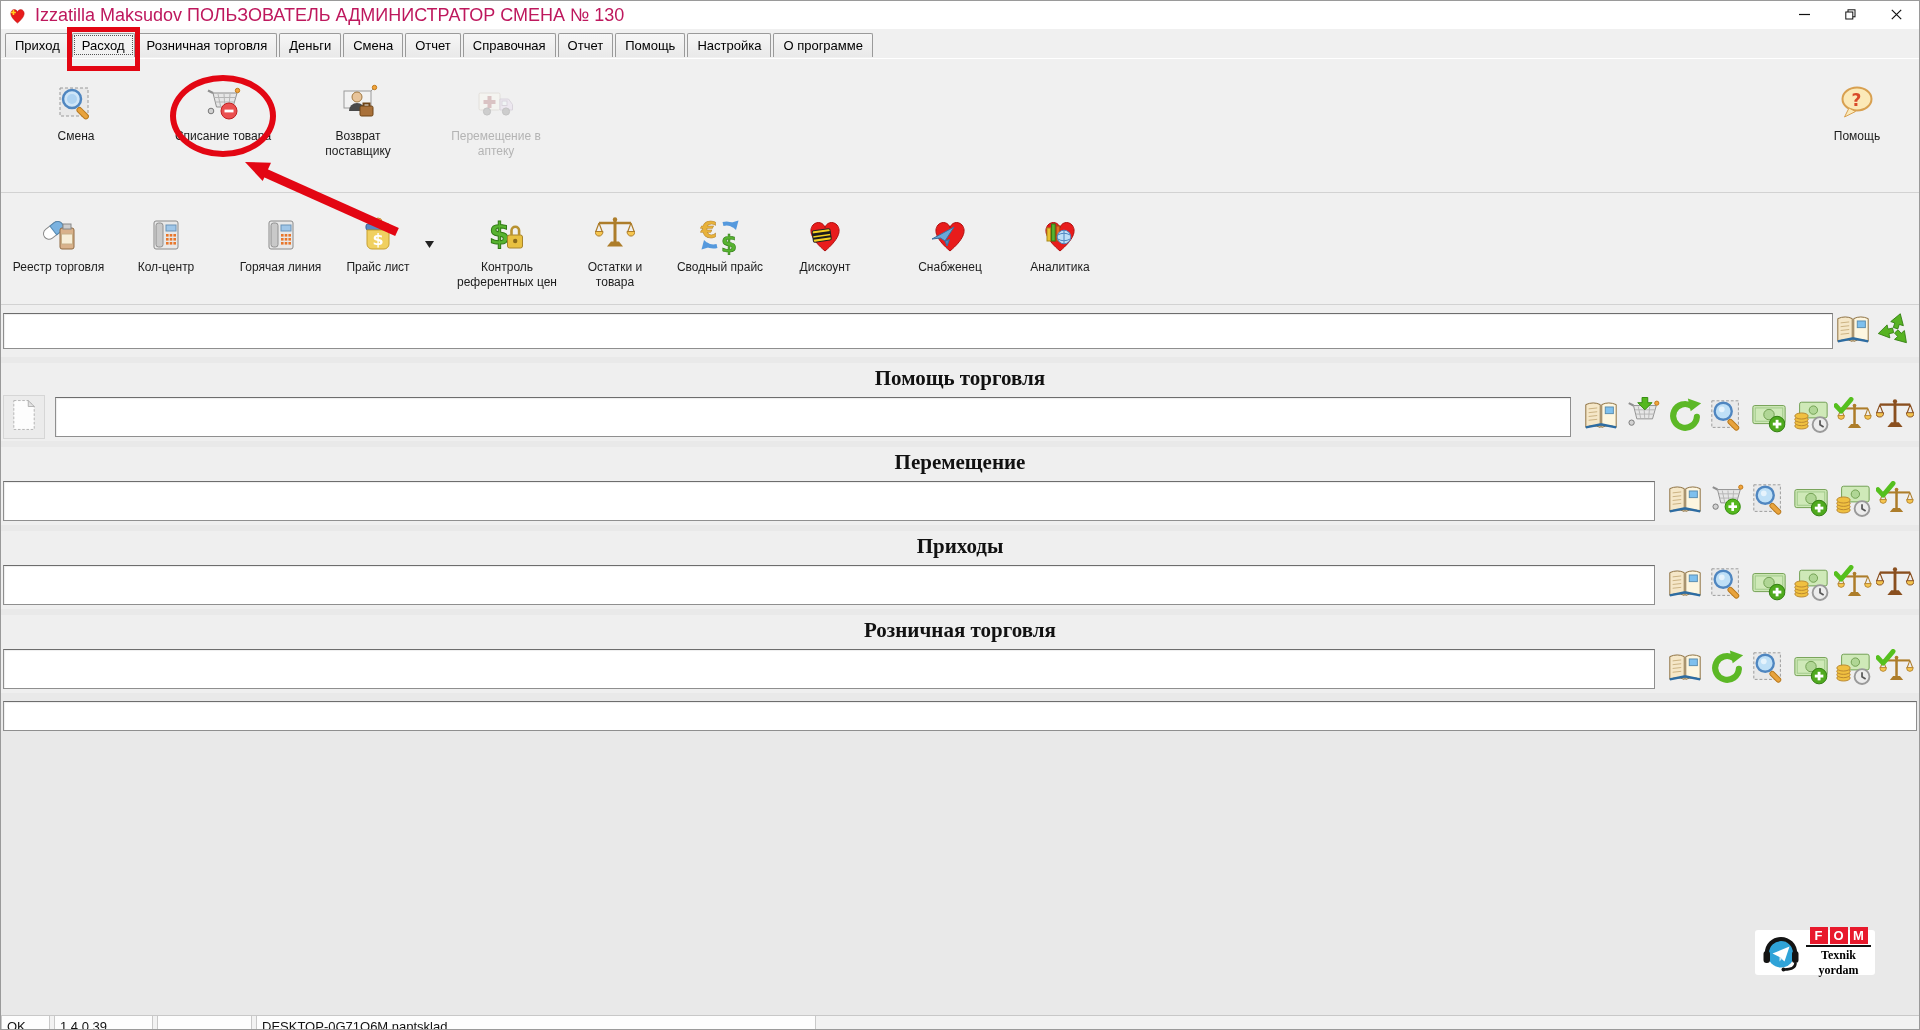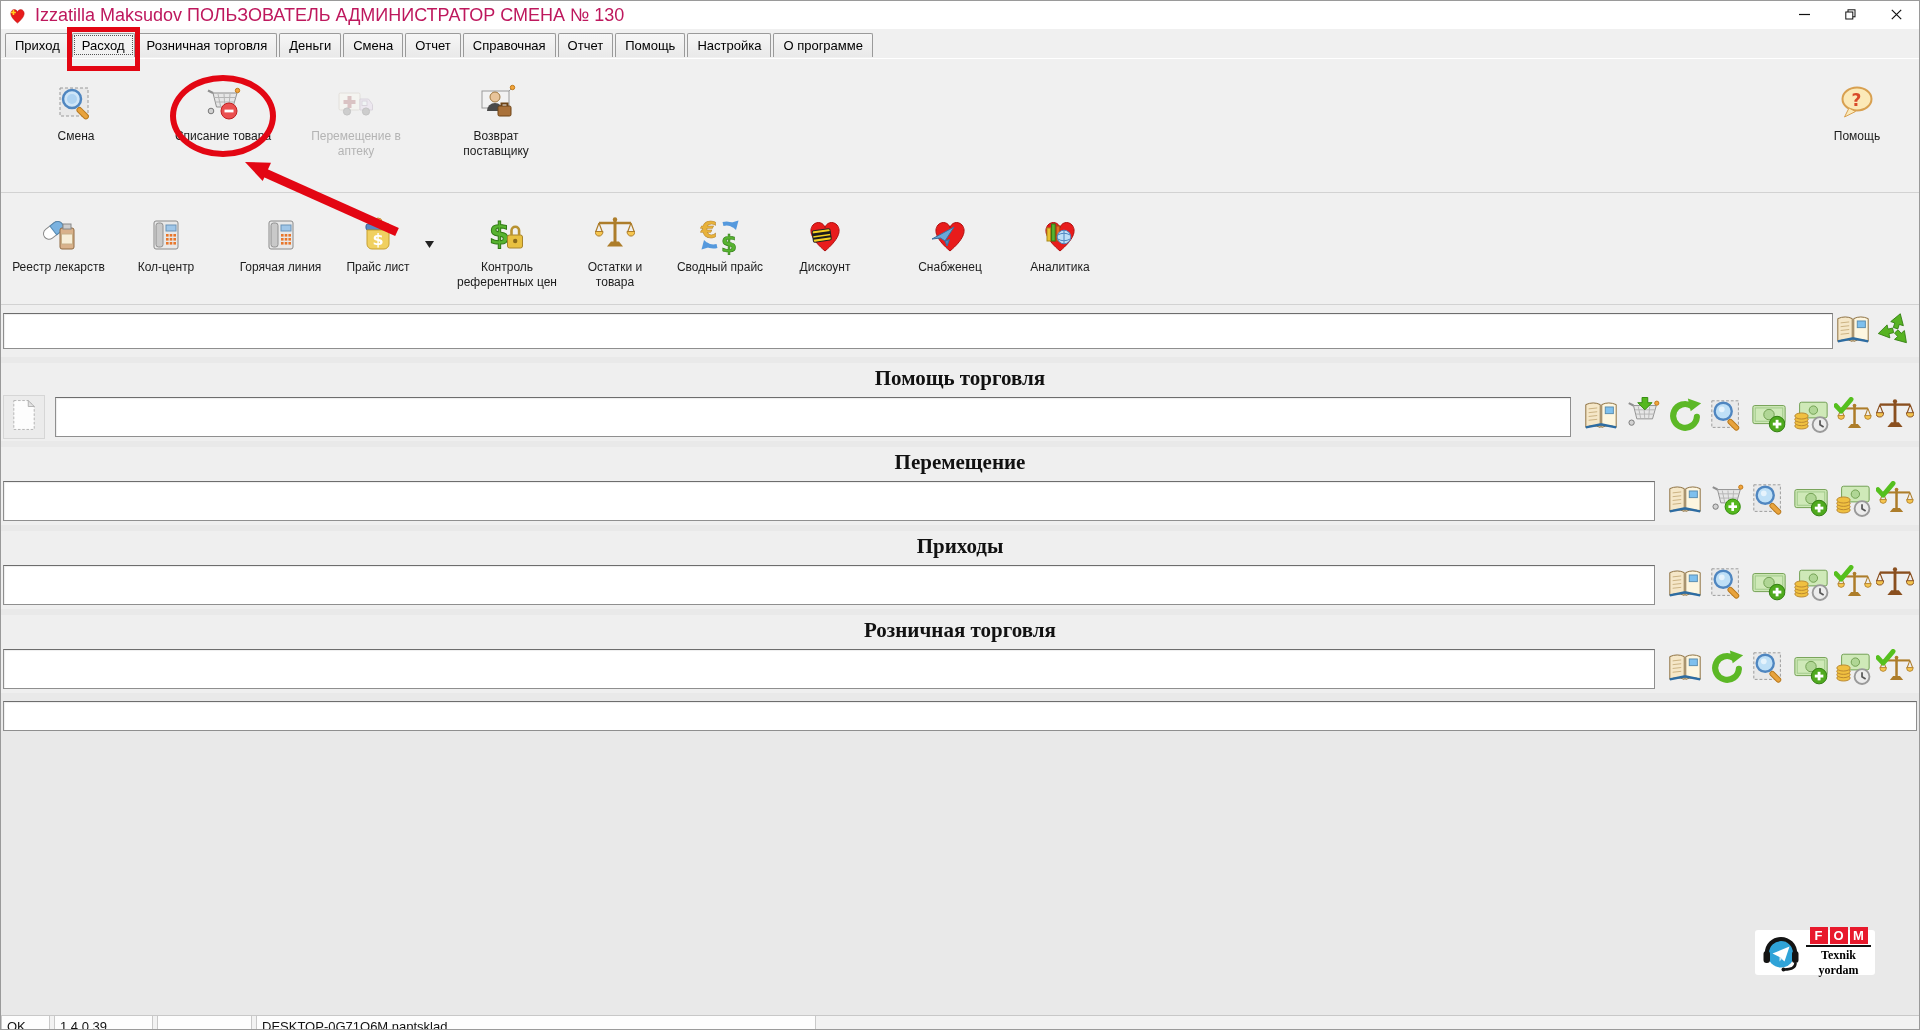--- a/index.html
+++ b/index.html
@@ -165,51 +165,51 @@
             <circle cx="8" cy="27" r="2.8" fill="#d2d2d2" stroke="#777"></circle>
             <circle cx="34.5" cy="6.5" r="2.2" fill="#f2a53c" stroke="#c07818"></circle>
             <circle cx="26" cy="27" r="8" fill="#ea5050" stroke="#c02020"></circle>
             <rect x="21.5" y="25.6" width="9" height="2.8" fill="#fff"></rect>
           </svg>
         </span>
       </span>
     <span>Списание товара</span>
     <span class="anno-ellipse"></span>
   </button>
-  <button class="tbtn disabled" style="width:110px;margin-left:28px;">
-    <span class="icwrap">
-        <span class="icwrap" style="display:block;width:100%;height:100%">
-          <svg viewBox="0 0 40 40" xmlns="http://www.w3.org/2000/svg">
-            <rect x="3" y="9" width="21" height="17" rx="1.5" fill="#ead9bd" stroke="#a8916e"></rect>
-            <path d="M11.5 12 h4 v4 h4 v4 h-4 v4 h-4 v-4 h-4 v-4 h4 z" fill="#d61f1f"></path>
-            <path d="M24 15 h8.5 l4 5.5 v5.5 h-12.5 z" fill="#cfa8e8" stroke="#8f68a8"></path>
-            <rect x="26" y="17" width="5" height="4.5" fill="#bfe0f7" stroke="#8f68a8"></rect>
-            <circle cx="11" cy="27.5" r="3.6" fill="#555" stroke="#333"></circle>
-            <circle cx="30" cy="27.5" r="3.6" fill="#555" stroke="#333"></circle>
-          </svg>
-        </span>
-      </span>
-    <span>Перемещение в аптеку</span>
-  </button>
   <button class="tbtn" style="width:110px;margin-left:30px;">
     <span class="icwrap">
         <span class="icwrap" style="display:block;width:100%;height:100%">
           <svg viewBox="0 0 40 40" xmlns="http://www.w3.org/2000/svg">
             <rect x="6" y="7" width="27" height="17" fill="#f2f2f2" stroke="#9a9a9a"></rect>
             <line x1="33" y1="7" x2="36" y2="4" stroke="#9a9a9a"></line>
             <circle cx="36.5" cy="3.5" r="2.2" fill="#f2a53c" stroke="#c07818"></circle>
             <circle cx="19" cy="13" r="5" fill="#e8c49a" stroke="#a07840"></circle>
             <path d="M11 27 a8 8 0 0 1 16 0 z" fill="#4a4a4a"></path>
             <rect x="22" y="22" width="13" height="10" rx="1.5" fill="#a9713a" stroke="#6e4417"></rect>
             <path d="M25.5 22 v-2.5 h6 v2.5" fill="none" stroke="#6e4417" stroke-width="2"></path>
           </svg>
         </span>
       </span>
     <span>Возврат поставщику</span>
   </button>
+  <button class="tbtn disabled" style="width:110px;margin-left:28px;">
+    <span class="icwrap">
+        <span class="icwrap" style="display:block;width:100%;height:100%">
+          <svg viewBox="0 0 40 40" xmlns="http://www.w3.org/2000/svg">
+            <rect x="3" y="9" width="21" height="17" rx="1.5" fill="#ead9bd" stroke="#a8916e"></rect>
+            <path d="M11.5 12 h4 v4 h4 v4 h-4 v4 h-4 v-4 h-4 v-4 h4 z" fill="#d61f1f"></path>
+            <path d="M24 15 h8.5 l4 5.5 v5.5 h-12.5 z" fill="#cfa8e8" stroke="#8f68a8"></path>
+            <rect x="26" y="17" width="5" height="4.5" fill="#bfe0f7" stroke="#8f68a8"></rect>
+            <circle cx="11" cy="27.5" r="3.6" fill="#555" stroke="#333"></circle>
+            <circle cx="30" cy="27.5" r="3.6" fill="#555" stroke="#333"></circle>
+          </svg>
+        </span>
+      </span>
+    <span>Перемещение в аптеку</span>
+  </button>
   <button class="tbtn" style="width:80px;margin-left:auto;margin-right:22px;">
     <span class="icwrap">
         <span class="icwrap" style="display:block;width:100%;height:100%">
           <svg viewBox="0 0 40 40" xmlns="http://www.w3.org/2000/svg">
             <ellipse cx="20" cy="15" rx="14.5" ry="11.5" fill="#fbe9b8" stroke="#d8a050" stroke-width="2"></ellipse>
             <path d="M12 24 l-4.5 9 l11 -5.5 z" fill="#fbe9b8" stroke="#d8a050"></path>
             <text x="14.5" y="21.5" font-size="17" font-weight="bold" fill="#d84a2a">?</text>
           </svg>
         </span>
       </span>
@@ -225,21 +225,21 @@
             <g transform="rotate(-38 14 15)">
               <rect x="3" y="10" width="22" height="11" rx="5.5" fill="#fff" stroke="#888"></rect>
               <path d="M14 10 h5.5 a5.5 5.5 0 0 1 0 11 H14 z" fill="#7ab2e0" stroke="#5588b0"></path>
             </g>
             <rect x="21" y="13" width="14" height="21" rx="2" fill="#d9b18a" stroke="#8f6a42"></rect>
             <rect x="24" y="9" width="8" height="5" fill="#cdcdcd" stroke="#888"></rect>
             <rect x="22.5" y="19" width="11" height="10" fill="#f7eed8" stroke="#c8b088"></rect>
           </svg>
         </span>
       </span>
-    <span>Реестр лекарств</span>
+    <span>Реестр торговля</span>
   </button>
   <button class="tbtn" style="width:100px;margin-left:10px;">
     <span class="icwrap">
         <span class="icwrap" style="display:block;width:100%;height:100%">
           <svg viewBox="0 0 40 40" xmlns="http://www.w3.org/2000/svg">
             <rect x="8" y="6" width="24" height="28" rx="2" fill="#e8e8e8" stroke="#8a8a8a"></rect>
             <rect x="10" y="8" width="7" height="24" rx="2.5" fill="#c9c9c9" stroke="#909090"></rect>
             <rect x="20" y="10" width="10" height="6" fill="#9fc6e8" stroke="#6a93b8"></rect>
             <g fill="#e8762a">
               <rect x="20" y="19" width="2.6" height="2.6"></rect>

